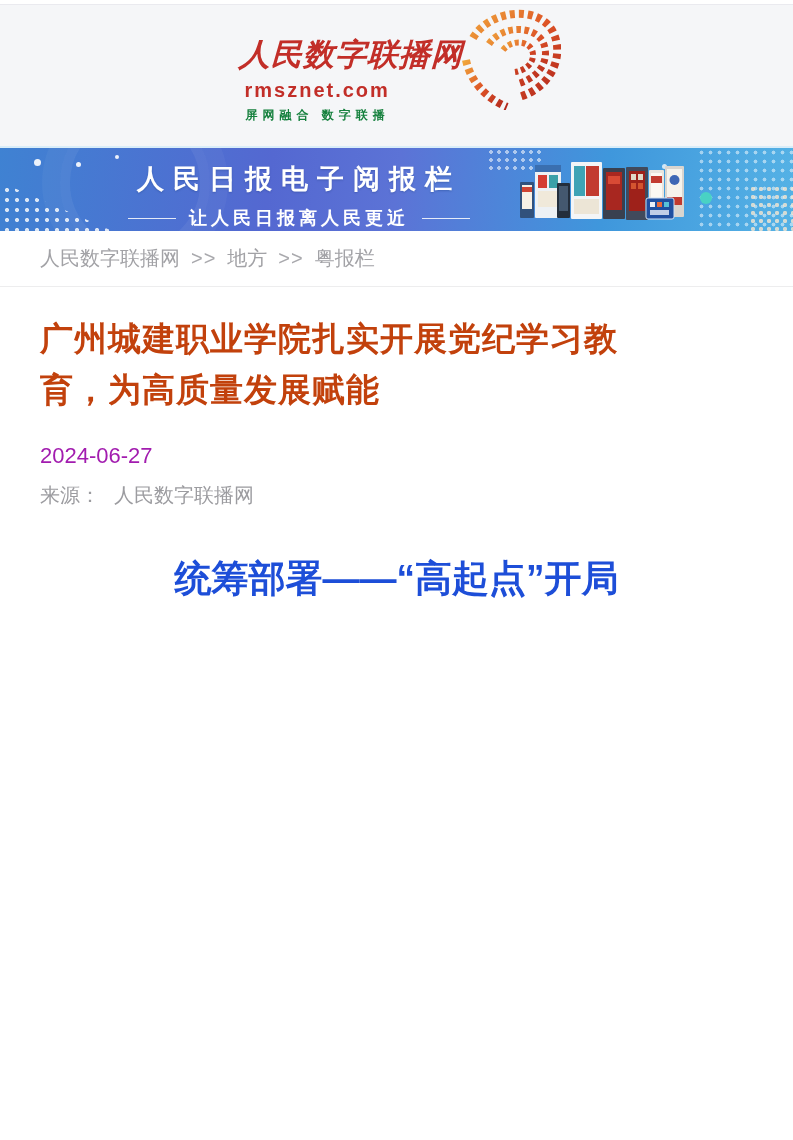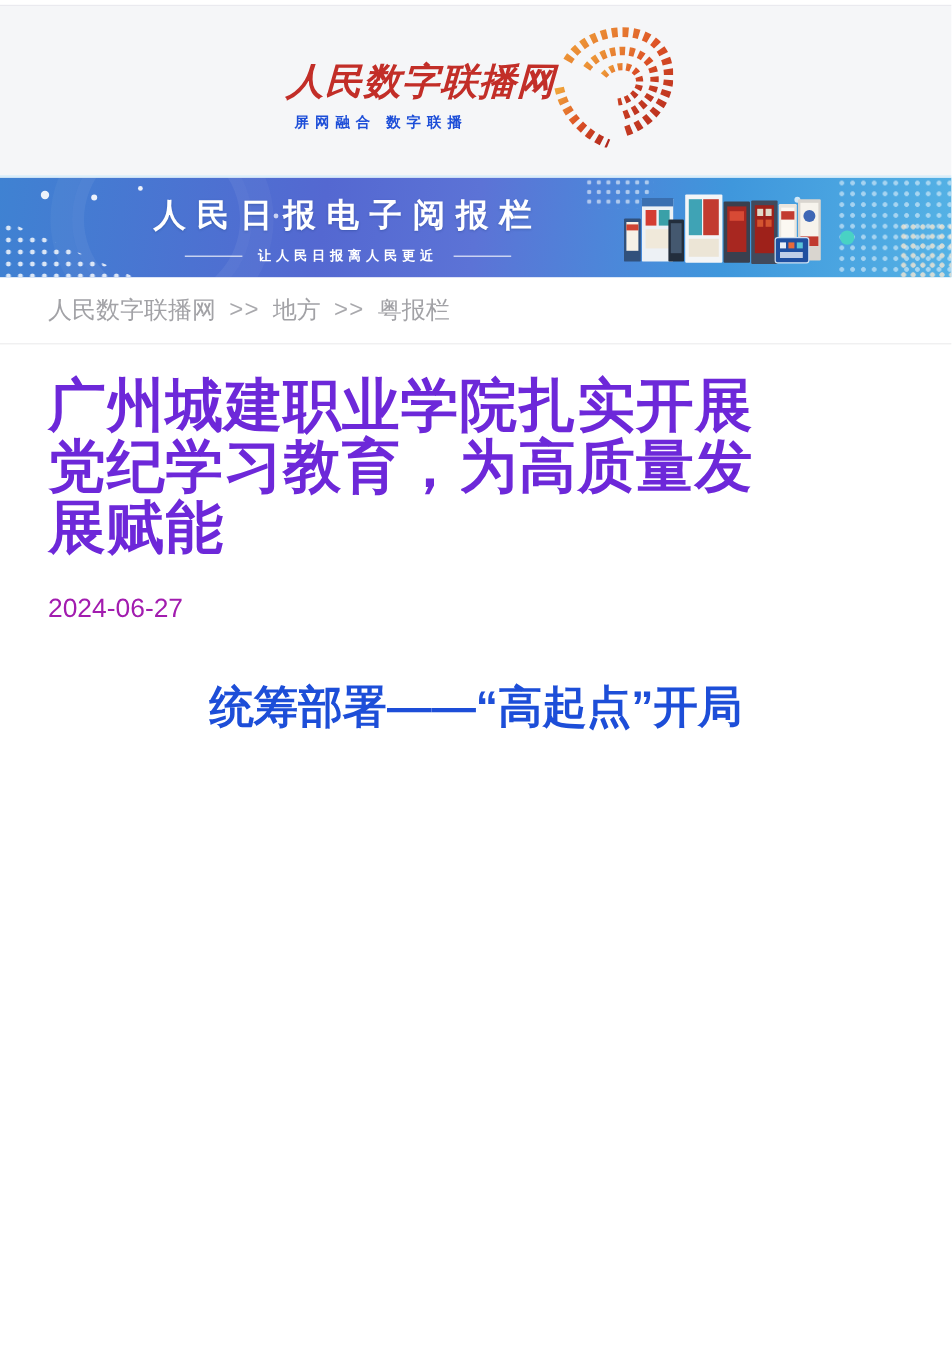--- a/index.html
+++ b/index.html
@@ -20,38 +20,38 @@
   .logo { position:relative; padding-right:92px; margin-top:6px; cursor:pointer; }
   .logo-name {
     font-size:31px; font-weight:700; color:#c22e28; letter-spacing:1px;
     font-style:italic; transform:skewX(-2deg);
   }
   .logo-domain {
     font-size:20px; font-weight:700; color:#c22e28; letter-spacing:2px;
     margin:3px 0 0 6px; font-style:normal;
   }
   .logo-slogan {
-    font-size:12px; font-weight:700; color:#1d4ed8; letter-spacing:5px; margin:5px 0 0 7px;
+    font-size:12px; font-weight:700; color:#15803d; letter-spacing:5px; margin:5px 0 0 7px;
   }
   .logo-swoosh { position:absolute; right:-6px; top:-30px; }
 
   
   .banner {
     position:relative; height:85px; overflow:hidden; cursor:pointer;
     border-top:2px solid #d9edf9;
     background:linear-gradient(97deg,#3f82d2 0%, #5468d1 34%, #5c73d6 50%, #3f97dc 76%, #55b2e5 100%);
   }
   .banner-text { position:absolute; left:128px; top:13px; text-align:center; }
   .banner-title {
     color:#fff; font-size:27px; font-weight:700; letter-spacing:9px; white-space:nowrap;
     text-shadow:0 1px 2px rgba(0,40,90,.25);
   }
   .banner-sub { margin-top:9px; display:flex; align-items:center; justify-content:center; gap:13px; }
   .banner-sub .line { width:48px; height:1px; background:rgba(255,255,255,.85); }
-  .banner-sub .sub-text { color:#fff; font-size:11px; font-weight:700; letter-spacing:4px; white-space:nowrap; }
+  .banner-sub .sub-text { color:#fff; font-size:18px; font-weight:700; letter-spacing:4px; white-space:nowrap; }
 
   .kiosks { position:absolute; left:518px; bottom:9px; }
 
   .dots-bl {
     position:absolute; left:2px; bottom:0; width:115px; height:56px; opacity:.85;
     background:radial-gradient(circle, rgba(255,255,255,.95) 1.8px, transparent 2.3px) 0 0/10px 10px;
     clip-path:polygon(0 100%, 0 14%, 96% 100%);
   }
   .dots-right {
     position:absolute; right:0; top:0; bottom:0; width:96px; opacity:.5;
@@ -85,21 +85,21 @@
     padding:0 40px; gap:11px; font-size:20px; color:#a2a2a6;
     border-bottom:1px solid #ededee;
   }
   .crumbs .crumb { cursor:pointer; }
   .crumbs .sep { color:#a9a9ad; letter-spacing:1px; }
 
   
   .article { padding:0 40px; background:#fff; }
   .article-title {
     margin-top:26px; padding-right:92px;
-    font-size:48px; line-height:51px; font-weight:700; color:#6d28d9; letter-spacing:1px;
+    font-size:33px; line-height:51px; font-weight:700; color:#c2410c; letter-spacing:1px;
   }
   .article-date   { margin-top:28px; font-size:22px; color:#a21caf; }
   .article-source { margin-top:13px; font-size:20px; color:#9c9ca0; }
   .article-source .src-name { margin-left:14px; }
   .article-body p {
     margin-top:55px; font-size:34px; line-height:61px; color:#1b1b1b;
     text-align:justify; text-indent:2em; letter-spacing:.5px;
   }
   .article-sub {
     margin-top:44px; font-size:37px; line-height:52px; font-weight:700; color:#1d4ed8;
@@ -107,20 +107,21 @@
   }
 </style>
 </head>
 <body>
 
 <div class="top-strip"></div>
 
 <header class="site-header">
   <div class="logo">
     <div class="logo-name">人民数字联播网</div>
+    <div class="logo-domain">rmsznet.com</div>
     <div class="logo-slogan">屏网融合 数字联播</div>
     <svg class="logo-swoosh" width="100" height="106" viewBox="0 0 100 106">
       <defs>
         <linearGradient id="sw" x1="0" y1="0" x2="1" y2="1">
           <stop offset="0" stop-color="#f0a53b"></stop>
           <stop offset="0.5" stop-color="#dd5226"></stop>
           <stop offset="1" stop-color="#b1271e"></stop>
         </linearGradient>
       </defs>
       <g fill="none" stroke="url(#sw)">
@@ -203,14 +204,17 @@
   <span class="crumb">人民数字联播网</span>
   <span class="sep">&gt;&gt;</span>
   <span class="crumb">地方</span>
   <span class="sep">&gt;&gt;</span>
   <span class="crumb">粤报栏</span>
 </nav>
 
 <main class="article">
   <h1 class="article-title">广州城建职业学院扎实开展党纪学习教育，为高质量发展赋能</h1>
   <div class="article-date">2024-06-27</div>
+  <div class="article-source">
+    <span>来源：</span><span class="src-name">人民数字联播网</span>
+  </div>
   <h2 class="article-sub">统筹部署——“高起点”开局</h2>
 </main>
 
 </body></html>

